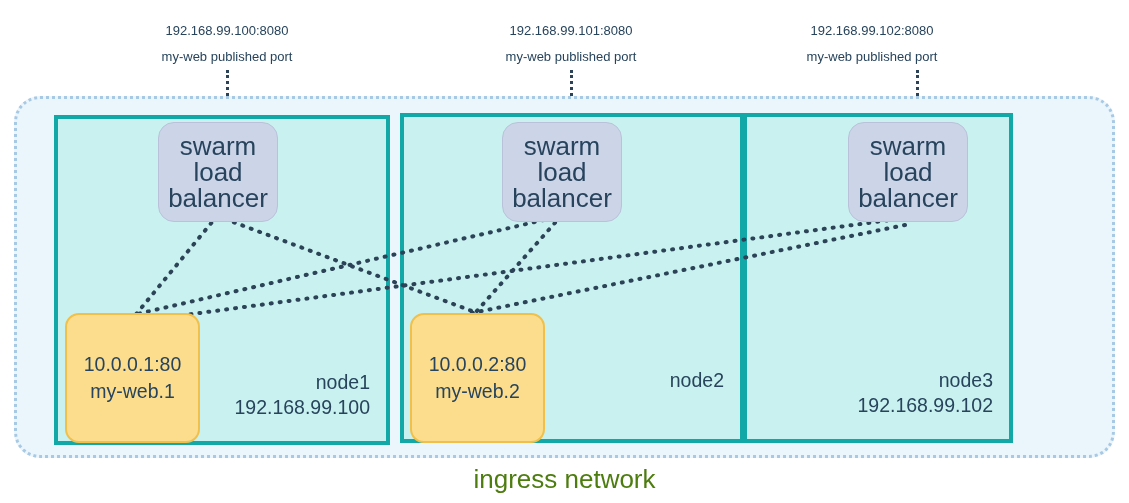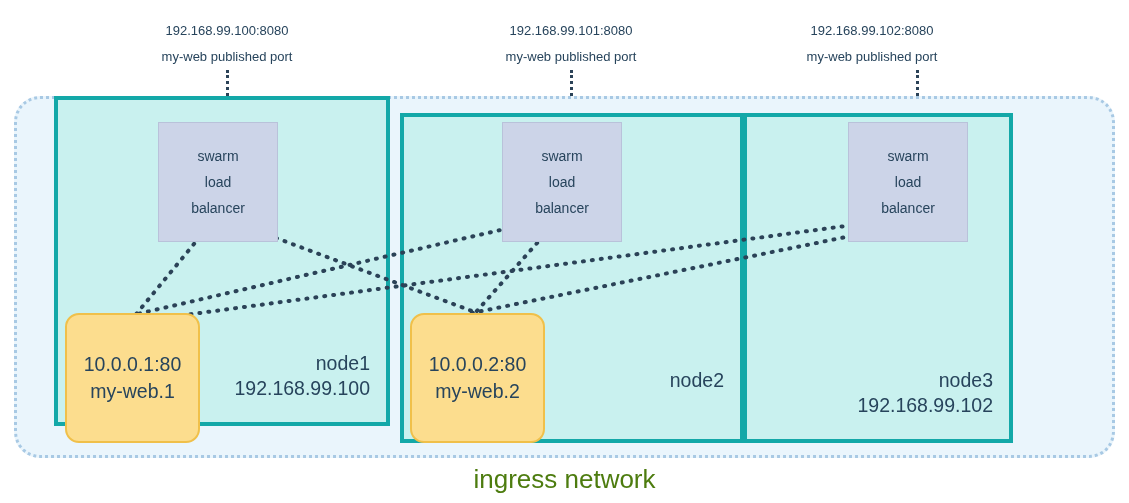--- a/index.html
+++ b/index.html
@@ -86,26 +86,26 @@
     line-height: 25px;
     text-align: right;
     white-space: nowrap;
   }
 
   
   .lb {
     position: absolute;
     box-sizing: border-box;
     width: 120px;
-    height: 120px;
+    height: 100px;
     border: 1px solid #b9c2da;
-    border-radius: 0;
+    border-radius: 16px;
     background: #ccd4e8;
     color: #27445c;
-    font-size: 14px;
+    font-size: 26px;
     line-height: 26px;
     display: flex;
     flex-direction: column;
     align-items: center;
     justify-content: center;
     text-align: center;
   }
   .lb .ln { display: block; }
 
   
@@ -162,21 +162,21 @@
   <div class="leader" style="left:570px; top:70px; height:44px;"></div>
 
   <div class="port-label" style="left:758px; top:18px; width:228px;">
     <span class="ln">192.168.99.102:8080</span>
     <span class="ln">my-web published port</span>
   </div>
   <div class="leader" style="left:916px; top:70px; height:44px;"></div>
 
   <div class="ingress-box"></div>
 
-  <div class="node" style="left:54px; top:96px; width:336px; height:330px;">
+  <div class="node" style="left:54px; top:115px; width:336px; height:330px;">
     <div class="node-name">node1</div>
     <div class="node-ip">192.168.99.100</div>
   </div>
 
   <div class="node" style="left:400px; top:113px; width:344px; height:330px;">
     <div class="node-name">node2</div>
   </div>
 
   <div class="node" style="left:743px; top:113px; width:270px; height:330px;">
     <div class="node-name">node3</div>

